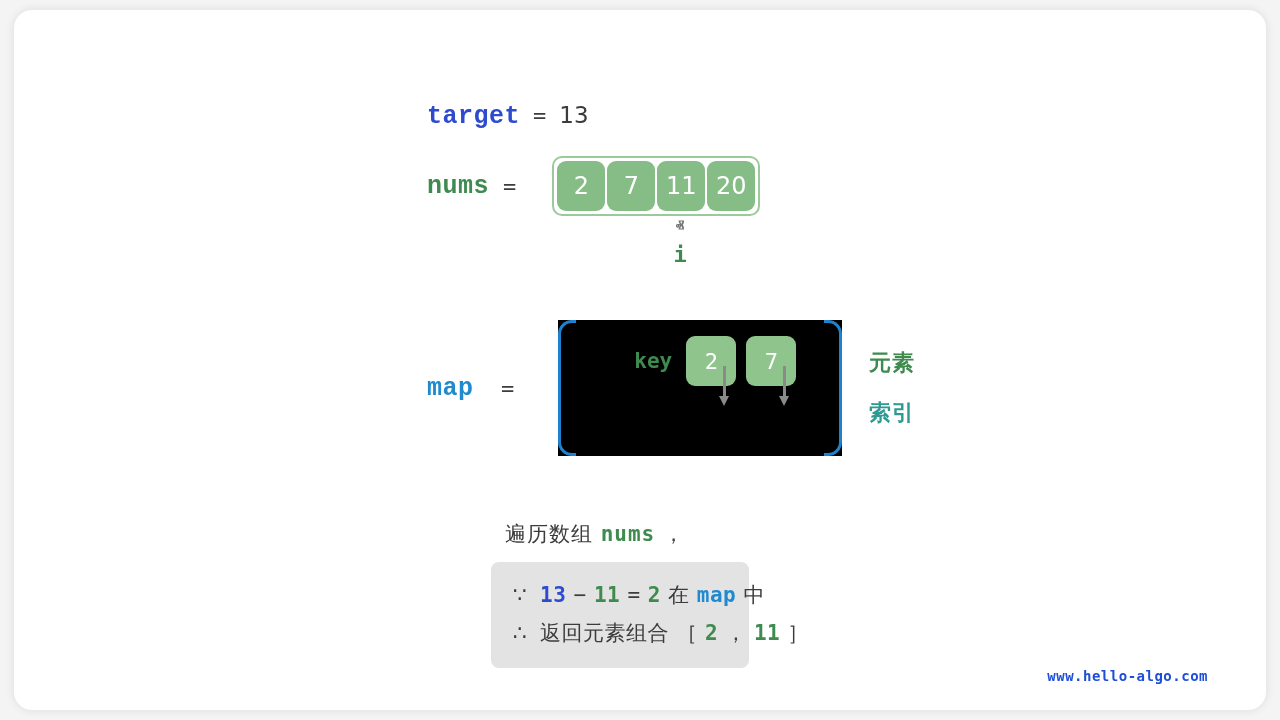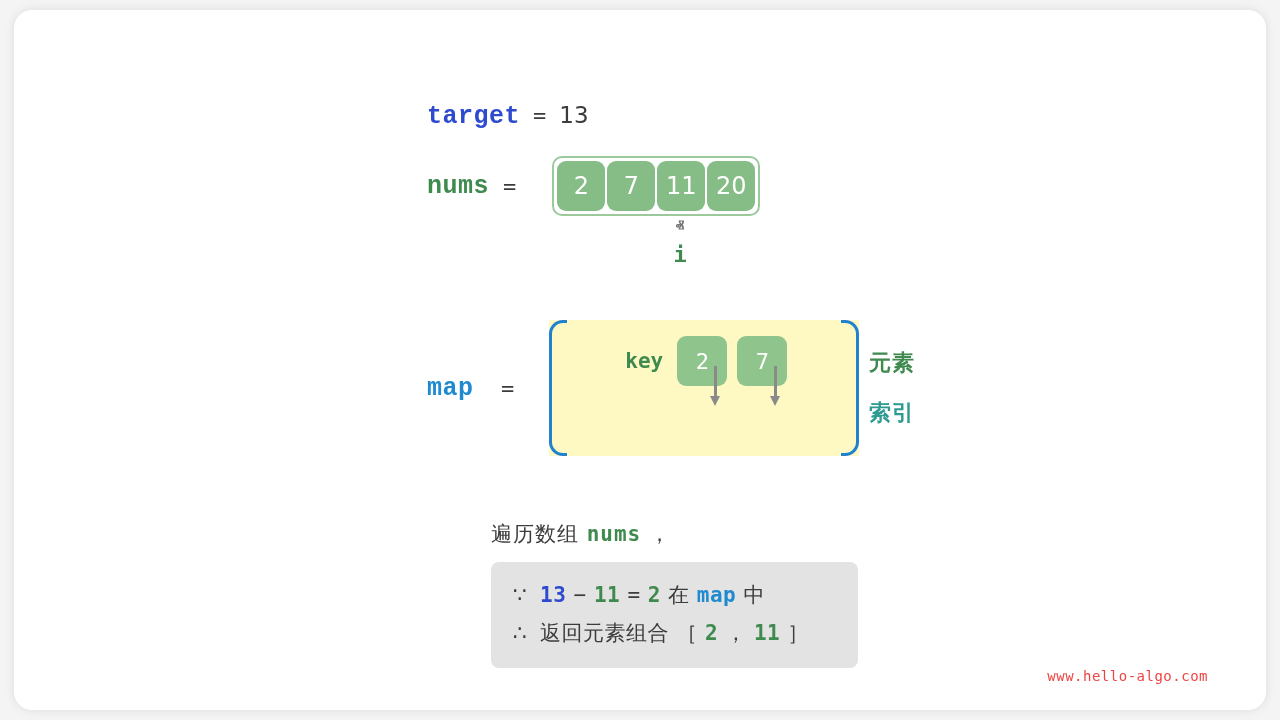--- a/index.html
+++ b/index.html
@@ -151,25 +151,25 @@
     width: 60px;
   }
   #map-eq {
     font-size: 22px;
     color: #3c3c3c;
     font-family: "DejaVu Sans Mono", monospace;
     margin-left: 14px;
   }
 
   #map-box {
-    margin-left: 35px;
+    margin-left: 44px;
     position: relative;
-    width: 310px;
+    width: 284px;
     height: 136px;
-    background: #fef9c3;
+    background: #000000;
     box-sizing: border-box;
   }
   #map-box .bracket-l,
   #map-box .bracket-r {
     position: absolute;
     top: 0;
     width: 18px;
     height: 136px;
     box-sizing: border-box;
     border: 3px solid #1f82cf;
@@ -275,35 +275,36 @@
 
   
   #explain {
     position: absolute;
     left: 477px;
     top: 510px;
   }
   #explain-title {
     font-size: 21px;
     color: #3c3c3c;
+    margin-left: 14px;
     margin-bottom: 14px;
     white-space: nowrap;
     letter-spacing: 1px;
   }
   #explain-title .code {
     font-family: "DejaVu Sans Mono", monospace;
     font-weight: bold;
     color: #3f8a4f;
     font-size: 21px;
   }
   #explain-box {
     background: #e3e3e3;
     border-radius: 8px;
     padding: 14px 22px 16px 22px;
-    width: 367px;
+    width: 258px;
     box-sizing: border-box;
   }
   #explain-box .line {
     font-size: 21px;
     color: #3c3c3c;
     line-height: 38px;
     white-space: nowrap;
     letter-spacing: 0.5px;
   }
   #explain-box .sym {
@@ -316,22 +317,23 @@
   .kw-blue   { color: #1f8ad0; font-family: "DejaVu Sans Mono", monospace; font-weight: bold; }
   .op-gray   { color: #3c3c3c; font-family: "DejaVu Sans Mono", monospace; }
 
   
   #watermark {
     position: absolute;
     right: 58px;
     bottom: 26px;
     font-family: "DejaVu Sans Mono", monospace;
     font-size: 14px;
-    color: #ef4444;
+    color: #1d4ed8;
     letter-spacing: 0.5px;
+    font-weight: bold;
   }
 </style>
 </head>
 <body>
 
 <div id="page">
   <div id="card">
 
     <div id="target-row">
       <span class="mono var">target</span>

